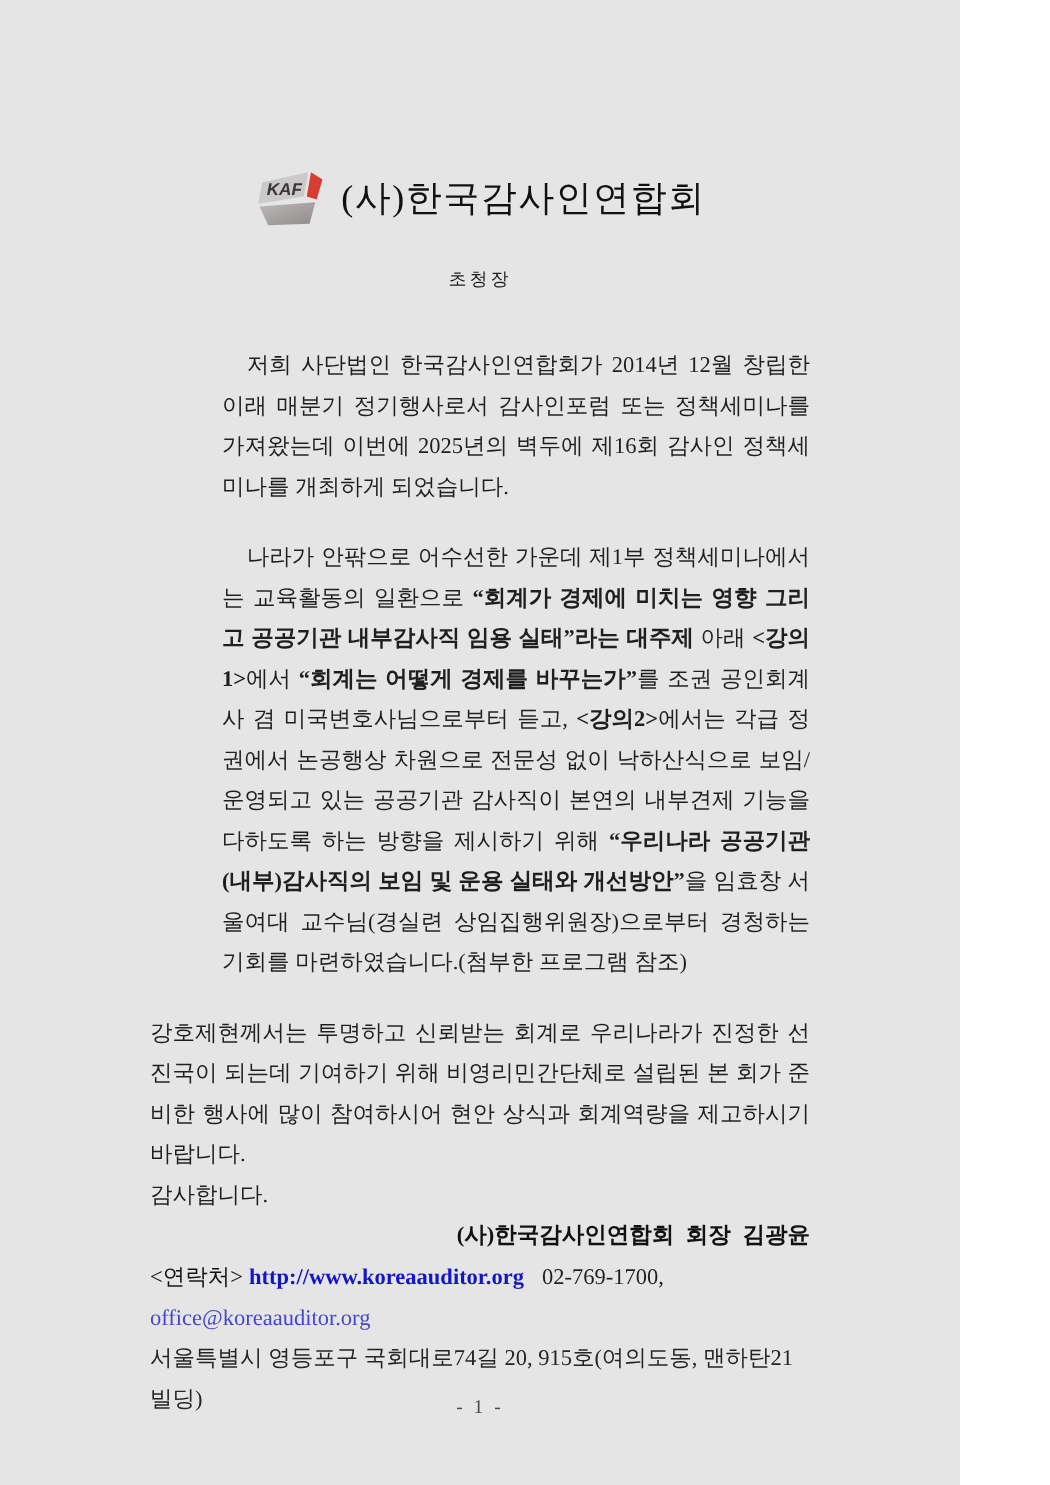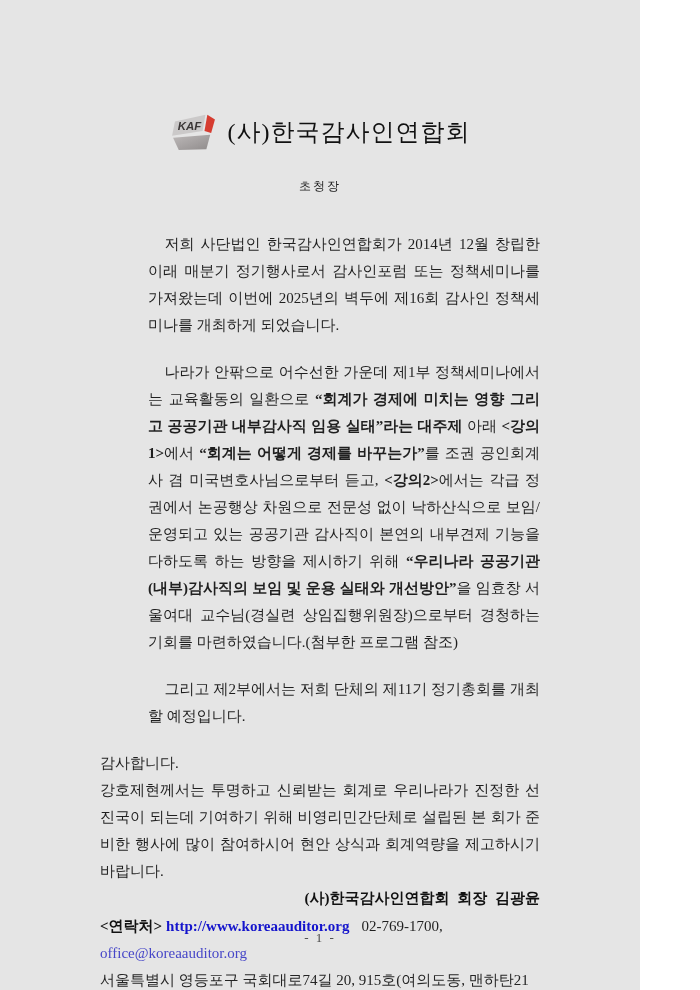--- a/index.html
+++ b/index.html
@@ -60,21 +60,21 @@
     font-size: 15px;
     line-height: 27px;
     text-align: right;
     font-weight: bold;
     word-spacing: 4px;
     margin-bottom: 1px;
     color: #111111;
   }
   .contact { font-size: 15px; line-height: 27px; }
   .contact p { margin: 0; }
-  .contact-label { font-weight: bold; color: #111111; }
+  .contact-label { font-weight: normal; color: #111111; }
   a.url {
     color: #1414cc;
     font-weight: bold;
     text-decoration: none;
     margin-left: 4px;
   }
   .phone { margin-left: 12px; color: #1f1f1f; }
   a.email { color: #4646c8; text-decoration: none; }
   .address { color: #242424; }
   .page-number {
@@ -107,24 +107,23 @@
     </svg>
     <div class="org-name">(사)한국감사인연합회</div>
   </div>
 
   <div class="doc-title">초청장</div>
 
   <p class="para indent">저희 사단법인 한국감사인연합회가 2014년 12월 창립한 이래 매분기 정기행사로서 감사인포럼 또는 정책세미나를 가져왔는데 이번에 2025년의 벽두에 제16회 감사인 정책세미나를 개최하게 되었습니다.</p>
 
   <p class="para indent"><span>나라가 안팎으로 어수선한 가운데 제1부 정책세미나에서는 교육활동의 일환으로 </span><b>“회계가 경제에 미치는 영향 그리고 공공기관 내부감사직 임용 실태”라는 대주제</b><span> 아래 </span><b>&lt;강의1&gt;</b><span>에서 </span><b>“회계는 어떻게 경제를 바꾸는가”</b><span>를 조권 공인회계사 겸 미국변호사님으로부터 듣고, </span><b>&lt;강의2&gt;</b><span>에서는 각급 정권에서 논공행상 차원으로 전문성 없이 낙하산식으로 보임/운영되고 있는 공공기관 감사직이 본연의 내부견제 기능을 다하도록 하는 방향을 제시하기 위해 </span><b>“우리나라 공공기관 (내부)감사직의 보임 및 운용 실태와 개선방안”</b><span>을 임효창 서울여대 교수님(경실련 상임집행위원장)으로부터 경청하는 기회를 마련하였습니다.(첨부한 프로그램 참조)</span></p>
 
-  <p class="para indent">그리고 제2부에서는 저희 단체의 제11기 정기총회를 개최할 예정입니다.</p>
 
+  <p class="para tight">강호제현께서는 투명하고 신뢰받는 회계로 우리나라가 진정한 선진국이 되는데 기여하기 위해 비영리민간단체로 설립된 본 회가 준비한 행사에 많이 참여하시어 현안 상식과 회계역량을 제고하시기 바랍니다.</p>
   <p class="para tight">감사합니다.</p>
-  <p class="para tight">강호제현께서는 투명하고 신뢰받는 회계로 우리나라가 진정한 선진국이 되는데 기여하기 위해 비영리민간단체로 설립된 본 회가 준비한 행사에 많이 참여하시어 현안 상식과 회계역량을 제고하시기 바랍니다.</p>
 
 
   <p class="signature">(사)한국감사인연합회 회장 김광윤</p>
 
   <div class="contact">
     <p><span class="contact-label">&lt;연락처&gt;</span><a class="url" href="#">http://www.koreaauditor.org</a><span class="phone">02-769-1700,</span></p>
     <p><a class="email" href="#">office@koreaauditor.org</a></p>
     <p class="address">서울특별시 영등포구 국회대로74길 20, 915호(여의도동, 맨하탄21빌딩)</p>
   </div>
 

